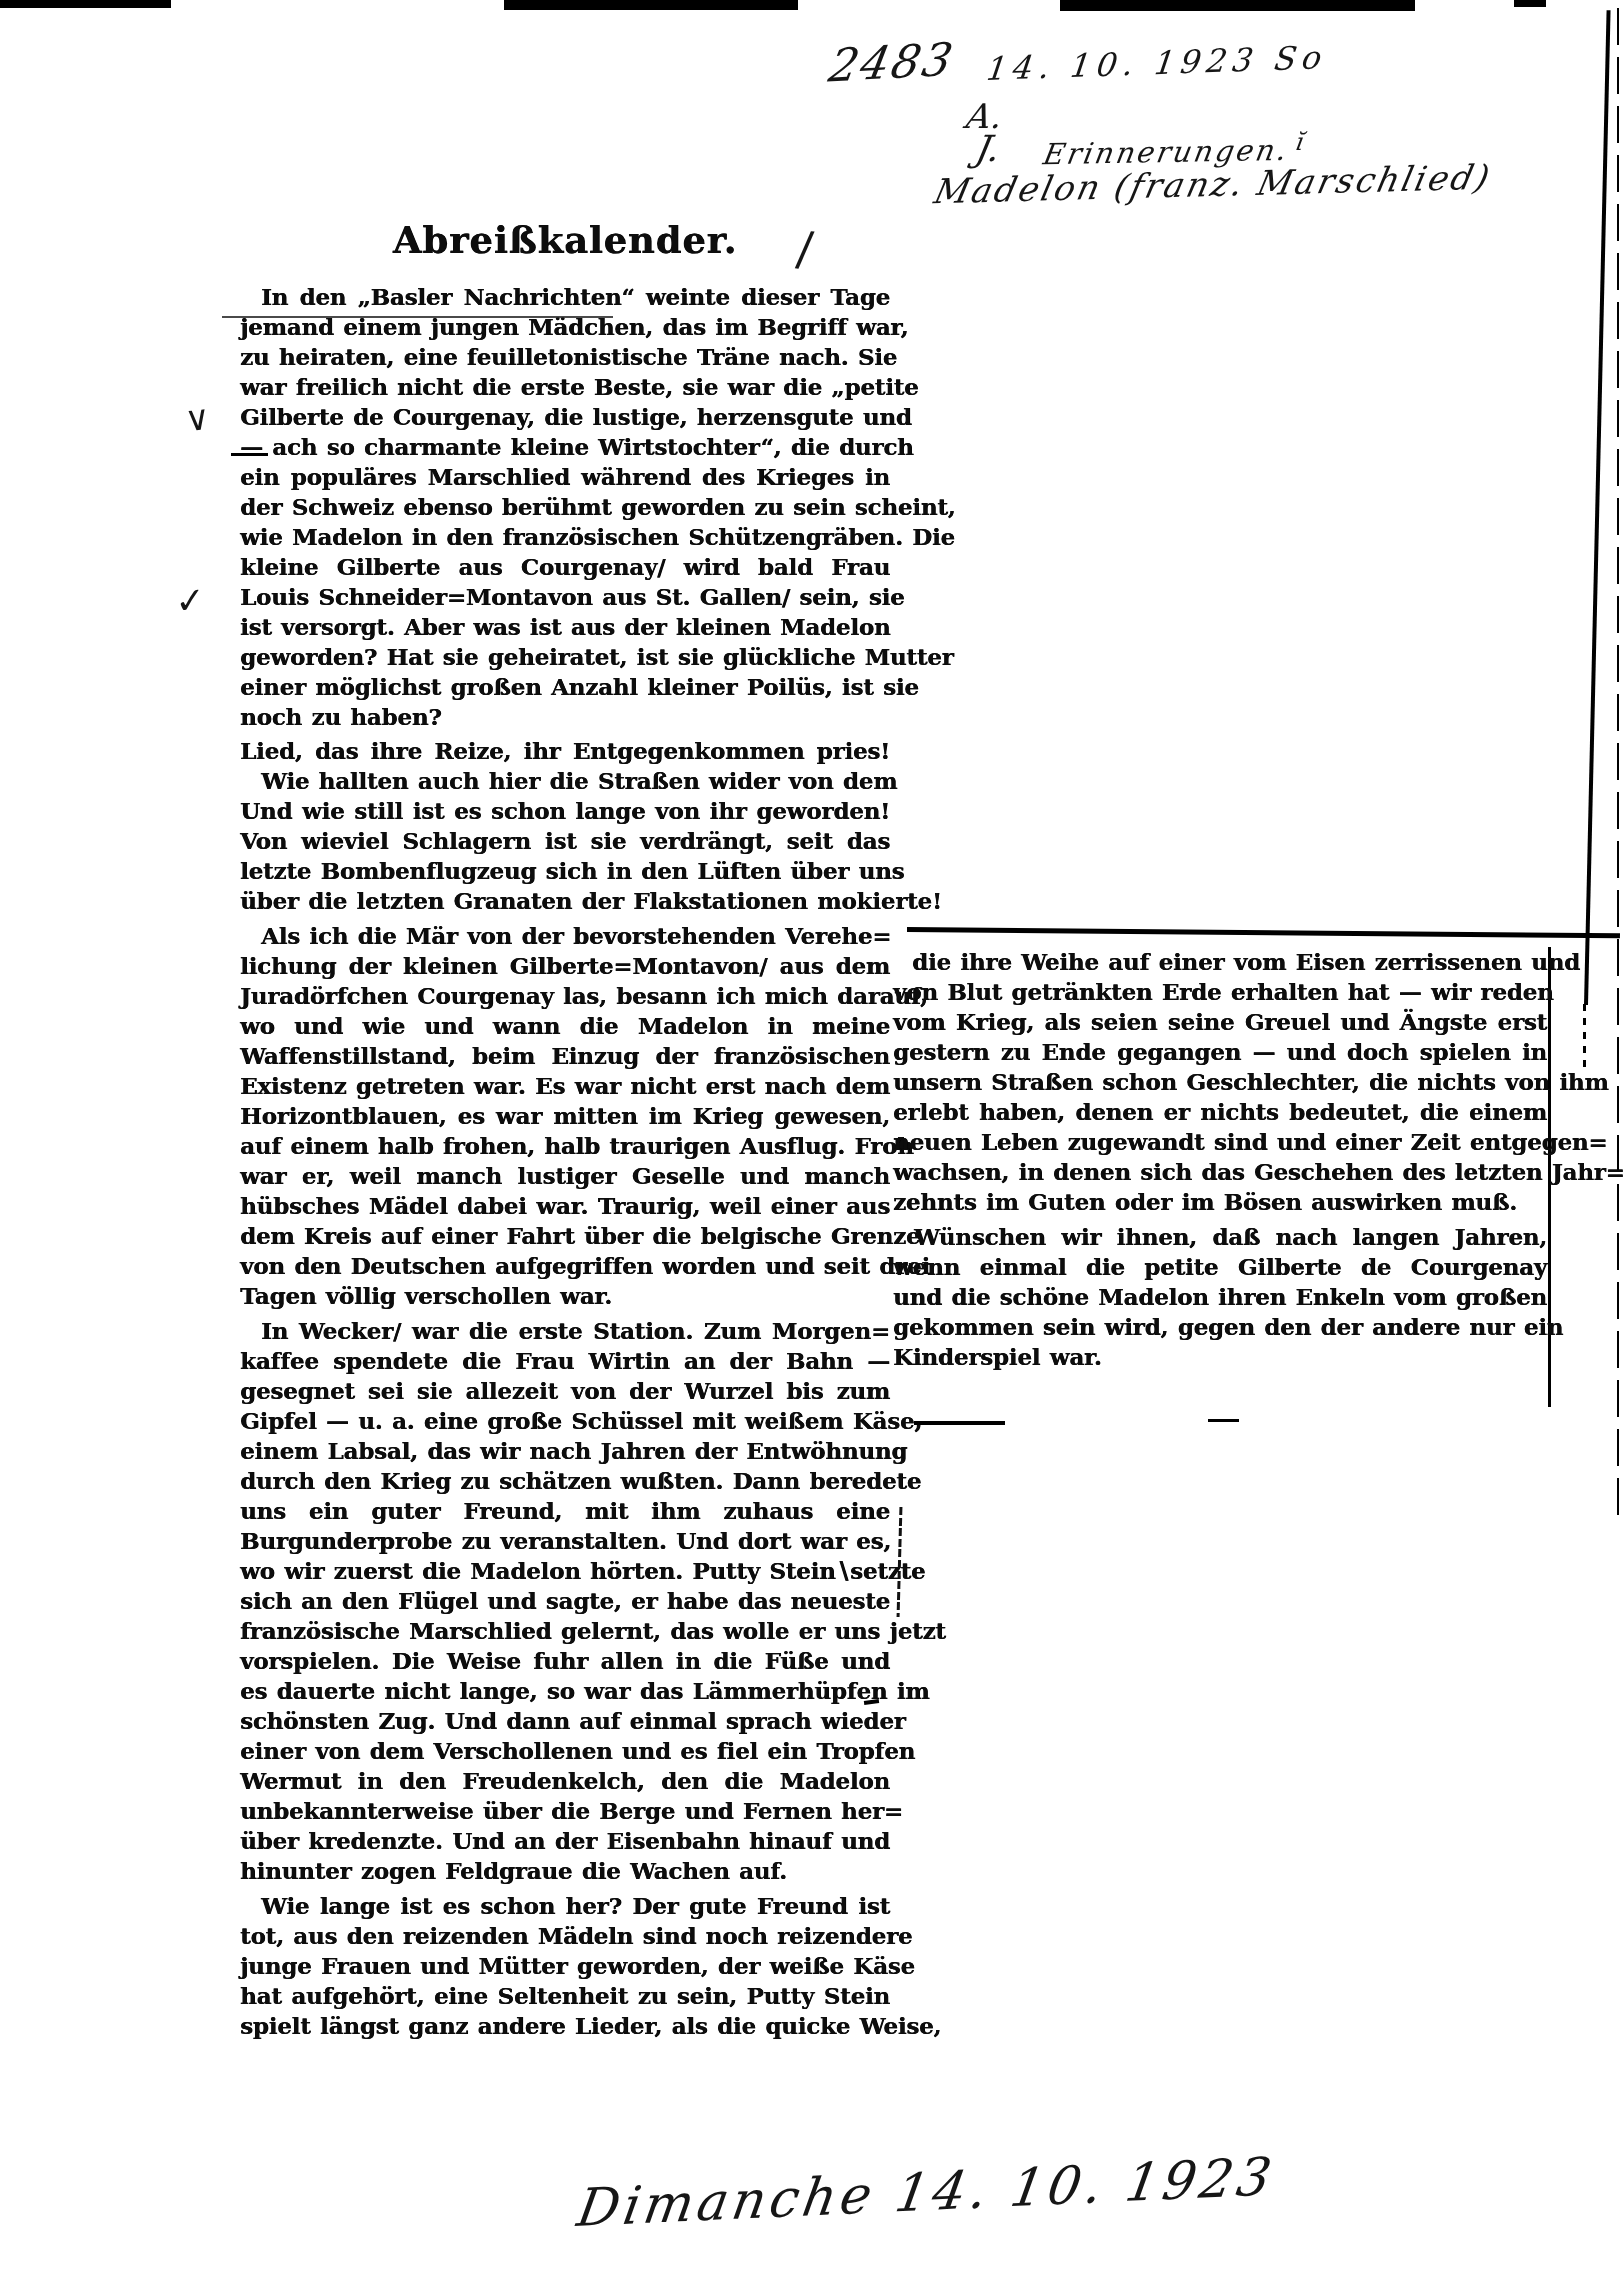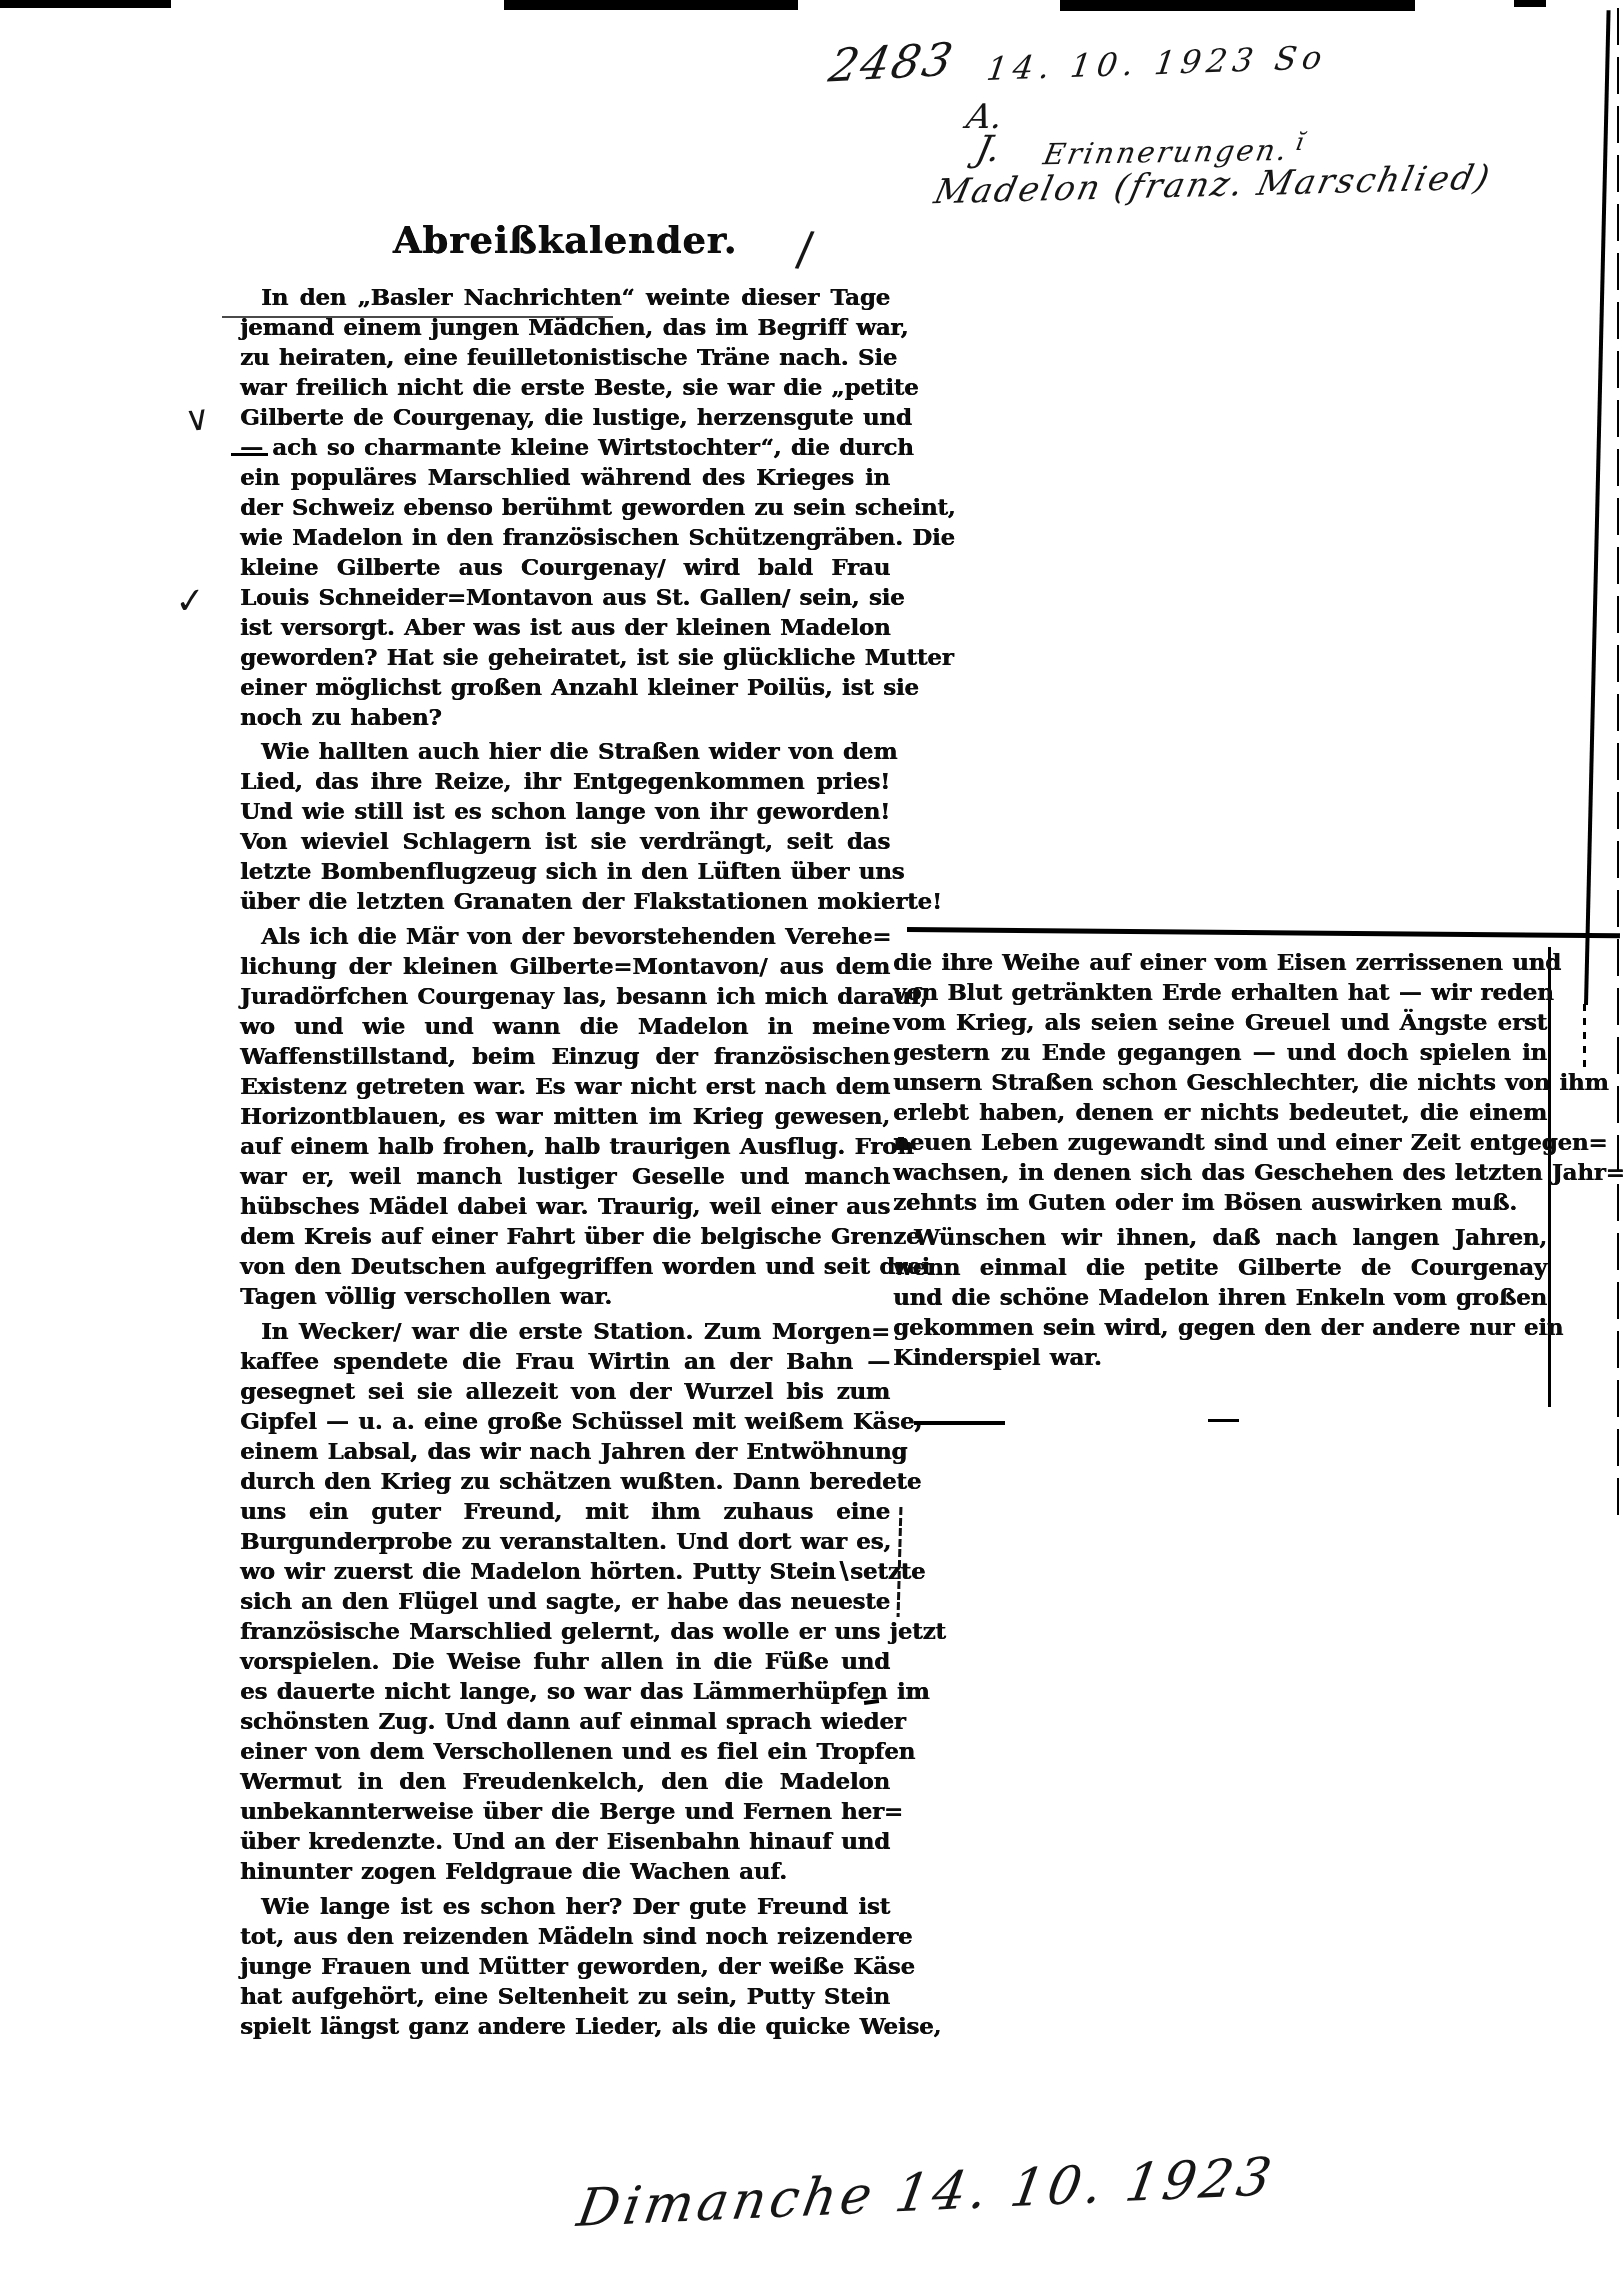--- a/index.html
+++ b/index.html
@@ -31,21 +31,21 @@
     height: 30px;
     white-space: nowrap;
     text-align: justify;
     text-align-last: justify;
     letter-spacing: -0.2px;
     word-spacing: 1.6px;
     text-shadow: 0.4px 0.2px 0 #000;
     overflow: visible;
   }
   .tl.first { padding-left: 21px; }
-  .para.noindent .tl.first { padding-left: 0; }
+  .para.noindent .tl.first { padding-left: 0; margin-left: 19px; }
   .tl.last { text-align-last: left; }
 
   
   .hand {
     position: absolute;
     font-family: "DejaVu Serif", serif;
     font-style: italic;
     color: #161616;
     white-space: nowrap;
   }
@@ -129,22 +129,22 @@
           <div class="tl">der Schweiz ebenso berühmt geworden zu sein scheint,</div>
           <div class="tl">wie Madelon in den französischen Schützengräben. Die</div>
           <div class="tl">kleine Gilberte aus Courgenay/ wird bald Frau</div>
           <div class="tl">Louis Schneider=Montavon aus St. Gallen/ sein, sie</div>
           <div class="tl">ist versorgt. Aber was ist aus der kleinen Madelon</div>
           <div class="tl">geworden? Hat sie geheiratet, ist sie glückliche Mutter</div>
           <div class="tl">einer möglichst großen Anzahl kleiner Poilüs, ist sie</div>
           <div class="tl last">noch zu haben?</div>
         </div>
         <div class="para">
+          <div class="tl">Lied, das ihre Reize, ihr Entgegenkommen pries!</div>
           <div class="tl first">Wie hallten auch hier die Straßen wider von dem</div>
-          <div class="tl">Lied, das ihre Reize, ihr Entgegenkommen pries!</div>
           <div class="tl">Und wie still ist es schon lange von ihr geworden!</div>
           <div class="tl">Von wieviel Schlagern ist sie verdrängt, seit das</div>
           <div class="tl">letzte Bombenflugzeug sich in den Lüften über uns</div>
           <div class="tl last">über die letzten Granaten der Flakstationen mokierte!</div>
         </div>
         <div class="para">
           <div class="tl first">Als ich die Mär von der bevorstehenden Verehe=</div>
           <div class="tl">lichung der kleinen Gilberte=Montavon/ aus dem</div>
           <div class="tl">Juradörfchen Courgenay las, besann ich mich darauf,</div>
           <div class="tl">wo und wie und wann die Madelon in meine</div>

